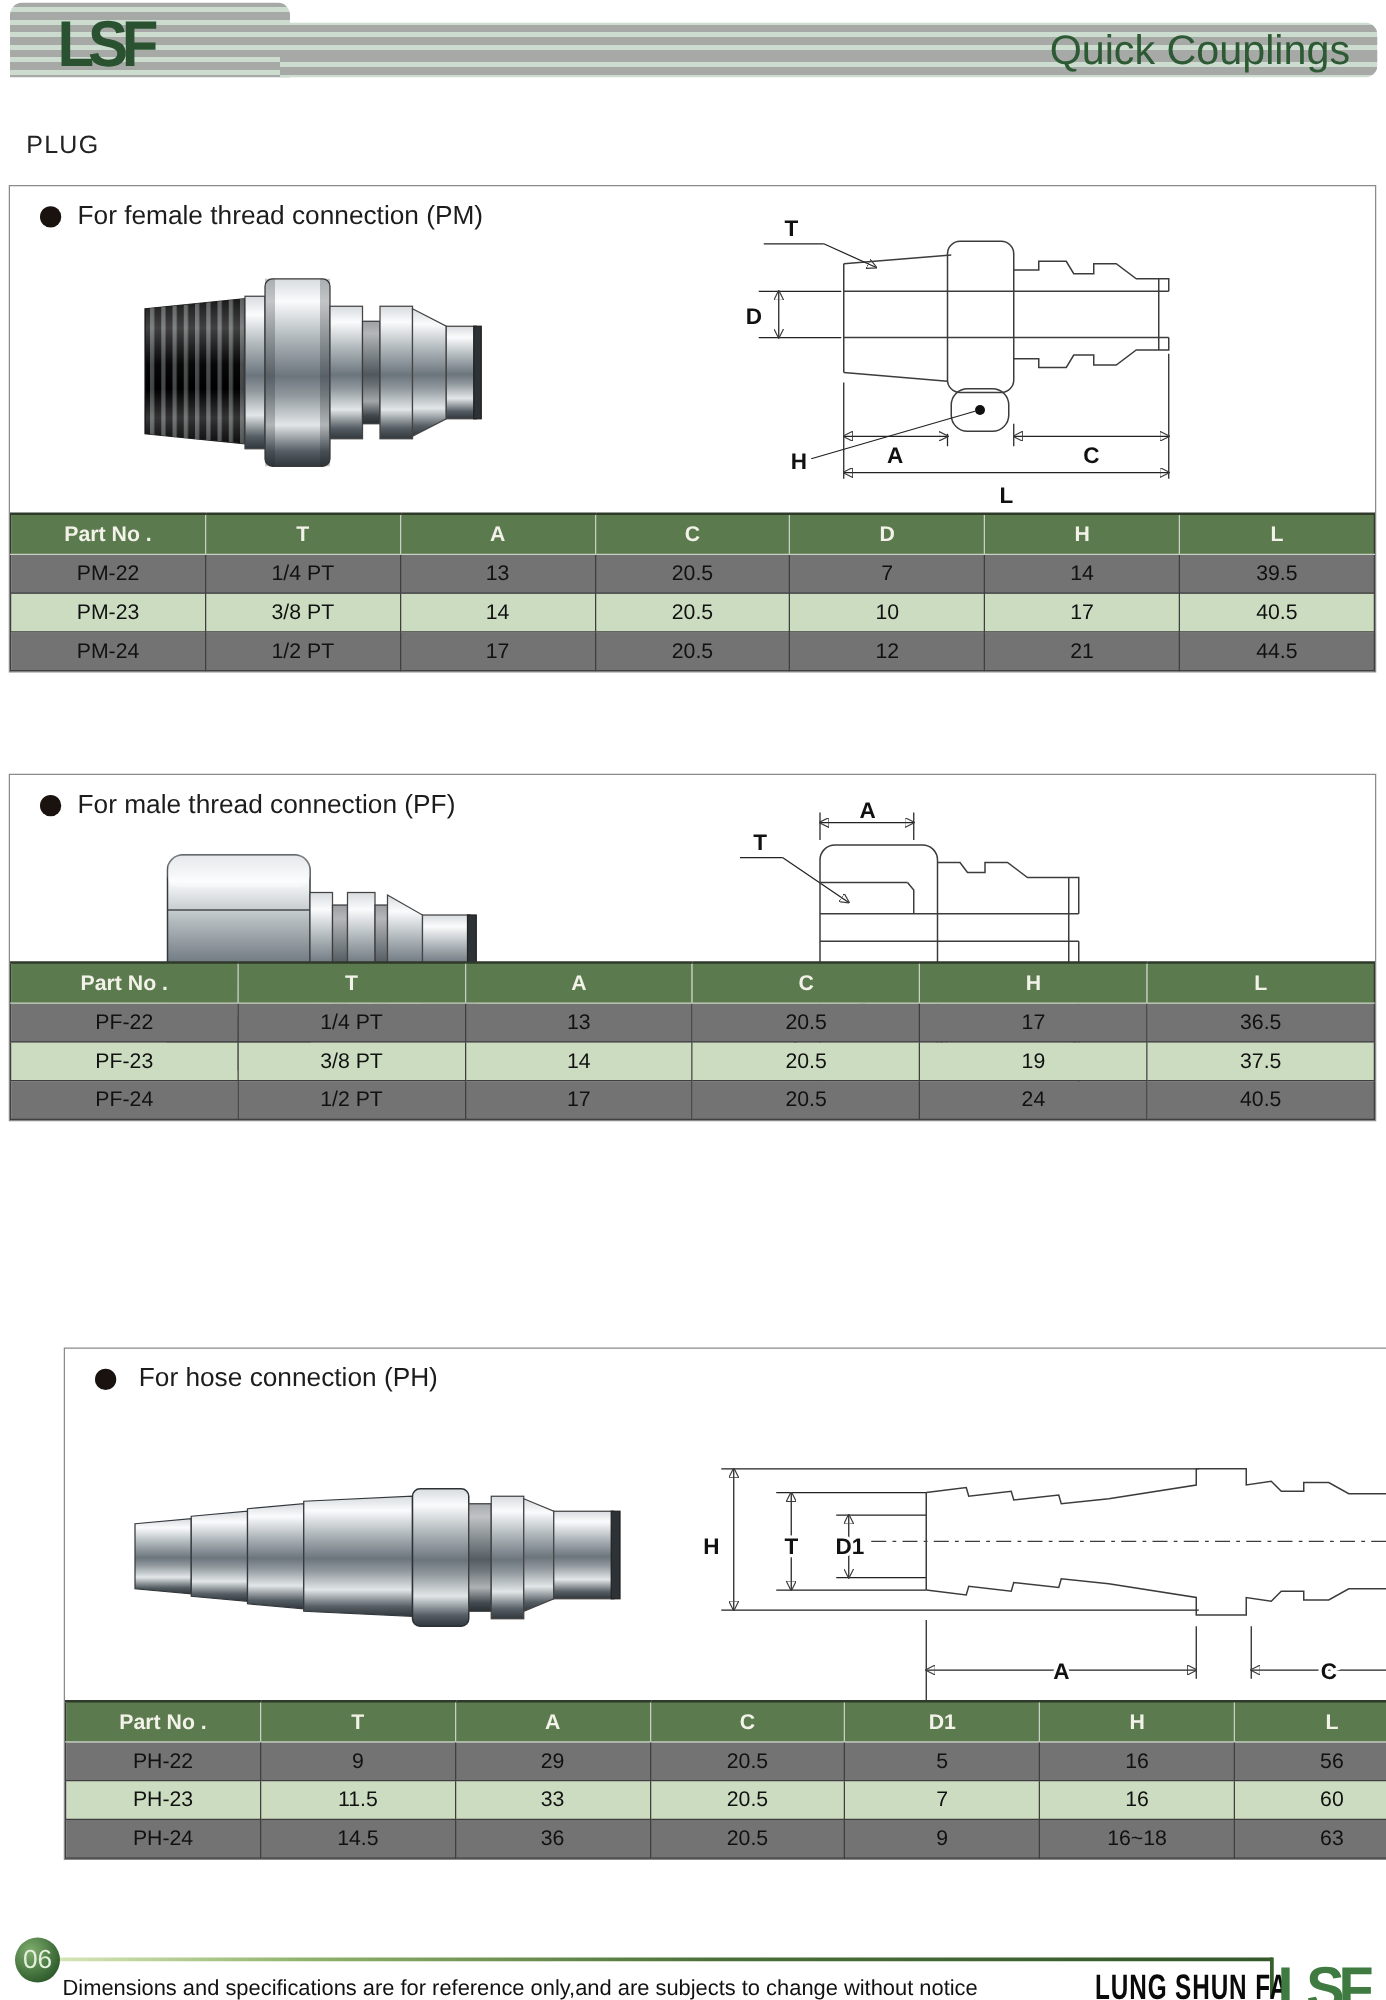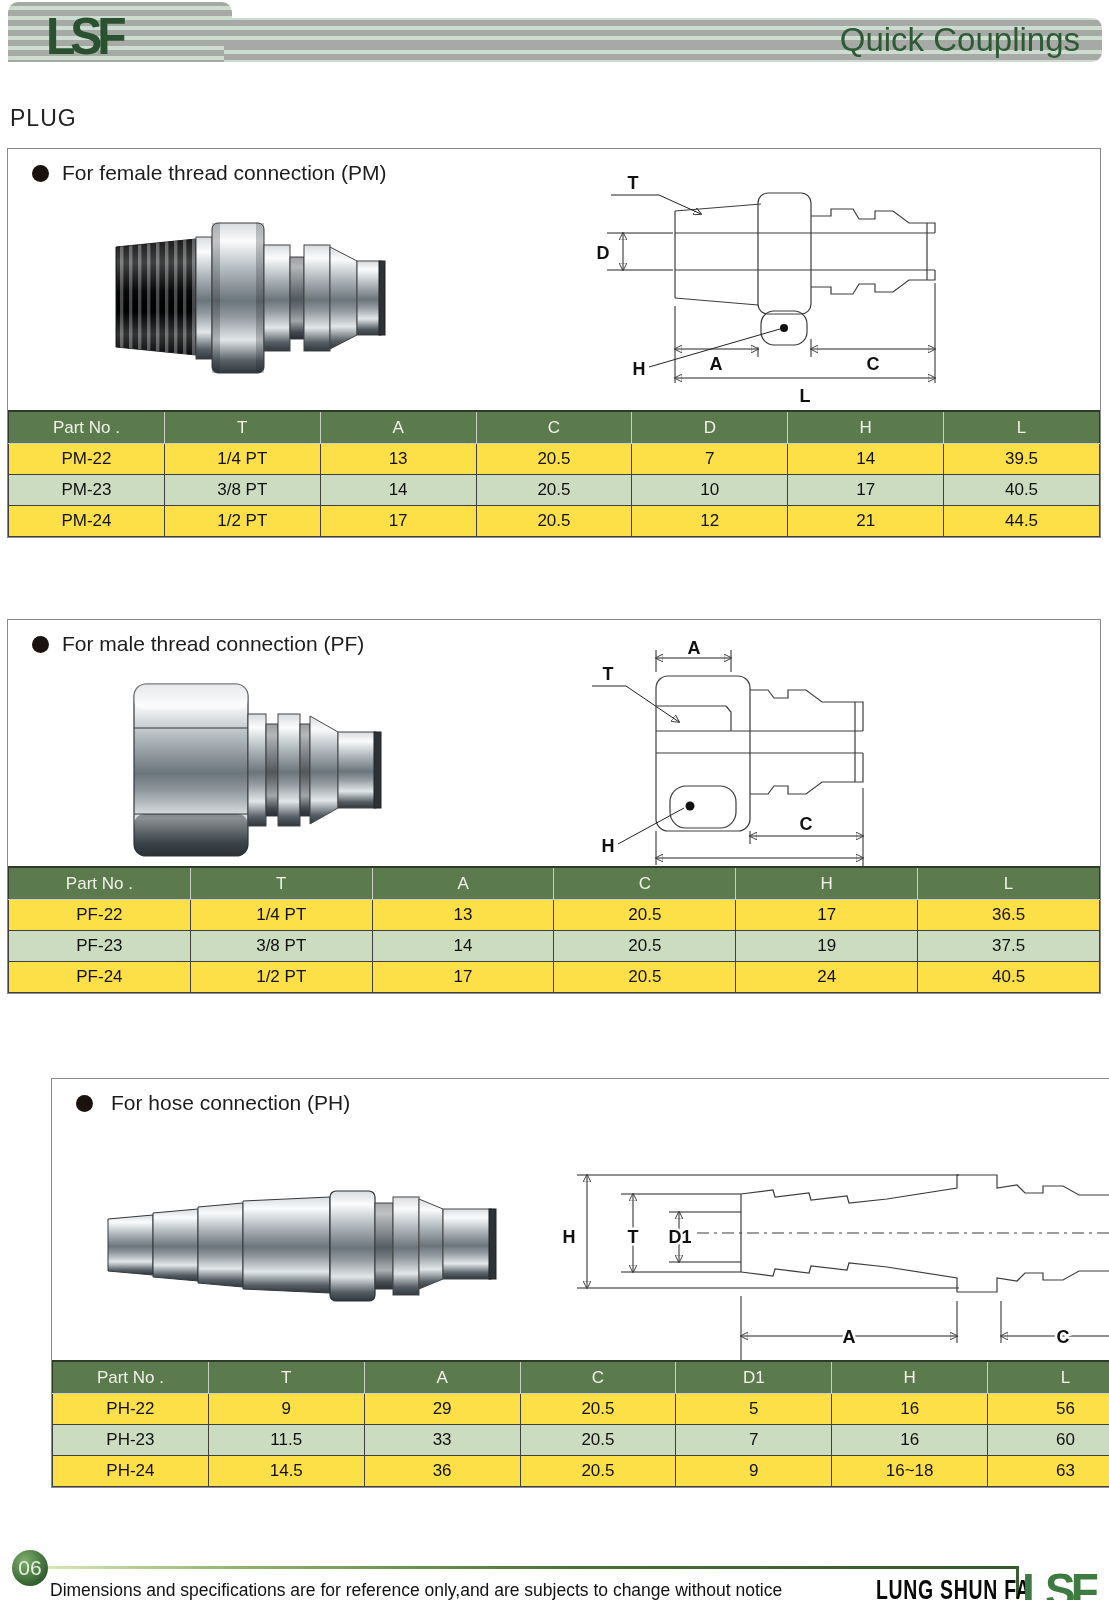--- a/index.html
+++ b/index.html
@@ -8,48 +8,48 @@
 
   
   .band{position:absolute;background:repeating-linear-gradient(180deg,#a7a9a7 0px,#a7a9a7 6px,#ccddd0 6px,#ccddd0 10px);}
   .band-left{left:8px;top:2px;width:224px;height:60px;border-radius:10px 10px 0 0;background-position-y:-2px;}
   .band-right{left:224px;top:18px;width:878px;height:44px;border-radius:0 10px 10px 0;background-position-y:-18px;}
   .lsf-logo{position:absolute;left:38px;top:4px;font-size:48px;font-weight:bold;color:#2a5231;
             letter-spacing:-5px;transform:scaleY(1.08);transform-origin:top left;}
   .qc-title{position:absolute;right:22px;top:3px;font-size:33px;color:#2d5a35;}
 
   
-  .page-title{position:absolute;left:10px;top:105px;font-size:23px;color:#222;letter-spacing:1px;text-align:right;}
+  .page-title{position:absolute;left:21px;top:105px;font-size:20px;color:#222;letter-spacing:1px;text-align:right;}
 
   
   .box{position:absolute;left:7px;width:1094px;border:1px solid #8a8a8a;background:#fff;box-sizing:border-box;}
   #sec-pm{top:148px;height:390px;padding-left:28px;}
-  #sec-pf{top:619px;height:375px;}
+  #sec-pf{top:619px;height:278px;}
   #sec-ph{top:1078px;height:410px;margin-left:44px;}
   .sec-title{position:absolute;left:24px;top:12px;font-size:21px;color:#1c1c1c;display:flex;align-items:center;}
   .bullet{display:inline-block;width:17px;height:17px;border-radius:50%;background:#1a120e;margin-right:13px;}
   #sec-ph .sec-title .bullet{margin-right:18px;}
 
   .photo{position:absolute;}
   .drawing{position:absolute;}
   .drawing path,.drawing line,.drawing rect{fill:none;stroke:#3c3c3c;stroke-width:1.2;}
   .drawing .dim{stroke:#222;stroke-width:1;}
   .drawing text{font-family:"Liberation Sans",sans-serif;font-weight:bold;font-size:18px;fill:#111;
                 stroke:none;text-anchor:middle;paint-order:stroke;stroke:#fff;stroke-width:5px;}
   .drawing .dot{fill:#111;stroke:none;}
   .drawing .dash{stroke-dasharray:12 5 3 5;stroke-width:1;}
 
   
   table.spec{position:absolute;left:0;bottom:0;width:100%;border-collapse:collapse;table-layout:fixed;
              font-family:"Liberation Sans",sans-serif;}
-  table.spec th{background:#5b7a4e;color:#f2f2e8;font-size:17px;font-weight:normal;height:29px;
+  table.spec th{background:#5b7a4e;color:#f2f2e8;font-size:17px;font-weight:bold;height:29px;
                 border:1px solid #c9cfc4;border-top:2px solid #2f3a2b;}
   table.spec th:first-child{border-left:1px solid #2f3a2b;}
   table.spec th:last-child{border-right:1px solid #2f3a2b;}
-  table.spec td{border:1px solid #3f3f3f;text-align:center;font-size:17px;height:28px;color:#111;background:#fde047;}
+  table.spec td{border:1px solid #3f3f3f;text-align:center;font-size:17px;height:28px;color:#111;background:#737373;}
   table.spec tbody tr:nth-child(2) td{background:#ccdcc1;}
 
   
   .foot-line{position:absolute;left:36px;top:1566px;width:982px;height:3px;
              background:linear-gradient(90deg,#d9e8ba,#8db06a 22%,#4a7038 55%,#33582a);}
   .foot-line-drop{position:absolute;left:1016px;top:1566px;width:3px;height:32px;background:#3a5f2e;}
   .page-badge{position:absolute;left:12px;top:1550px;width:36px;height:36px;border-radius:50%;
               background:radial-gradient(circle at 35% 30%,#7fae6e,#2f5c2c 75%);
               color:#e4f0dd;font-size:21px;line-height:36px;text-align:center;}
   .disclaimer{position:absolute;left:50px;top:1580px;font-size:17.5px;color:#111;}

